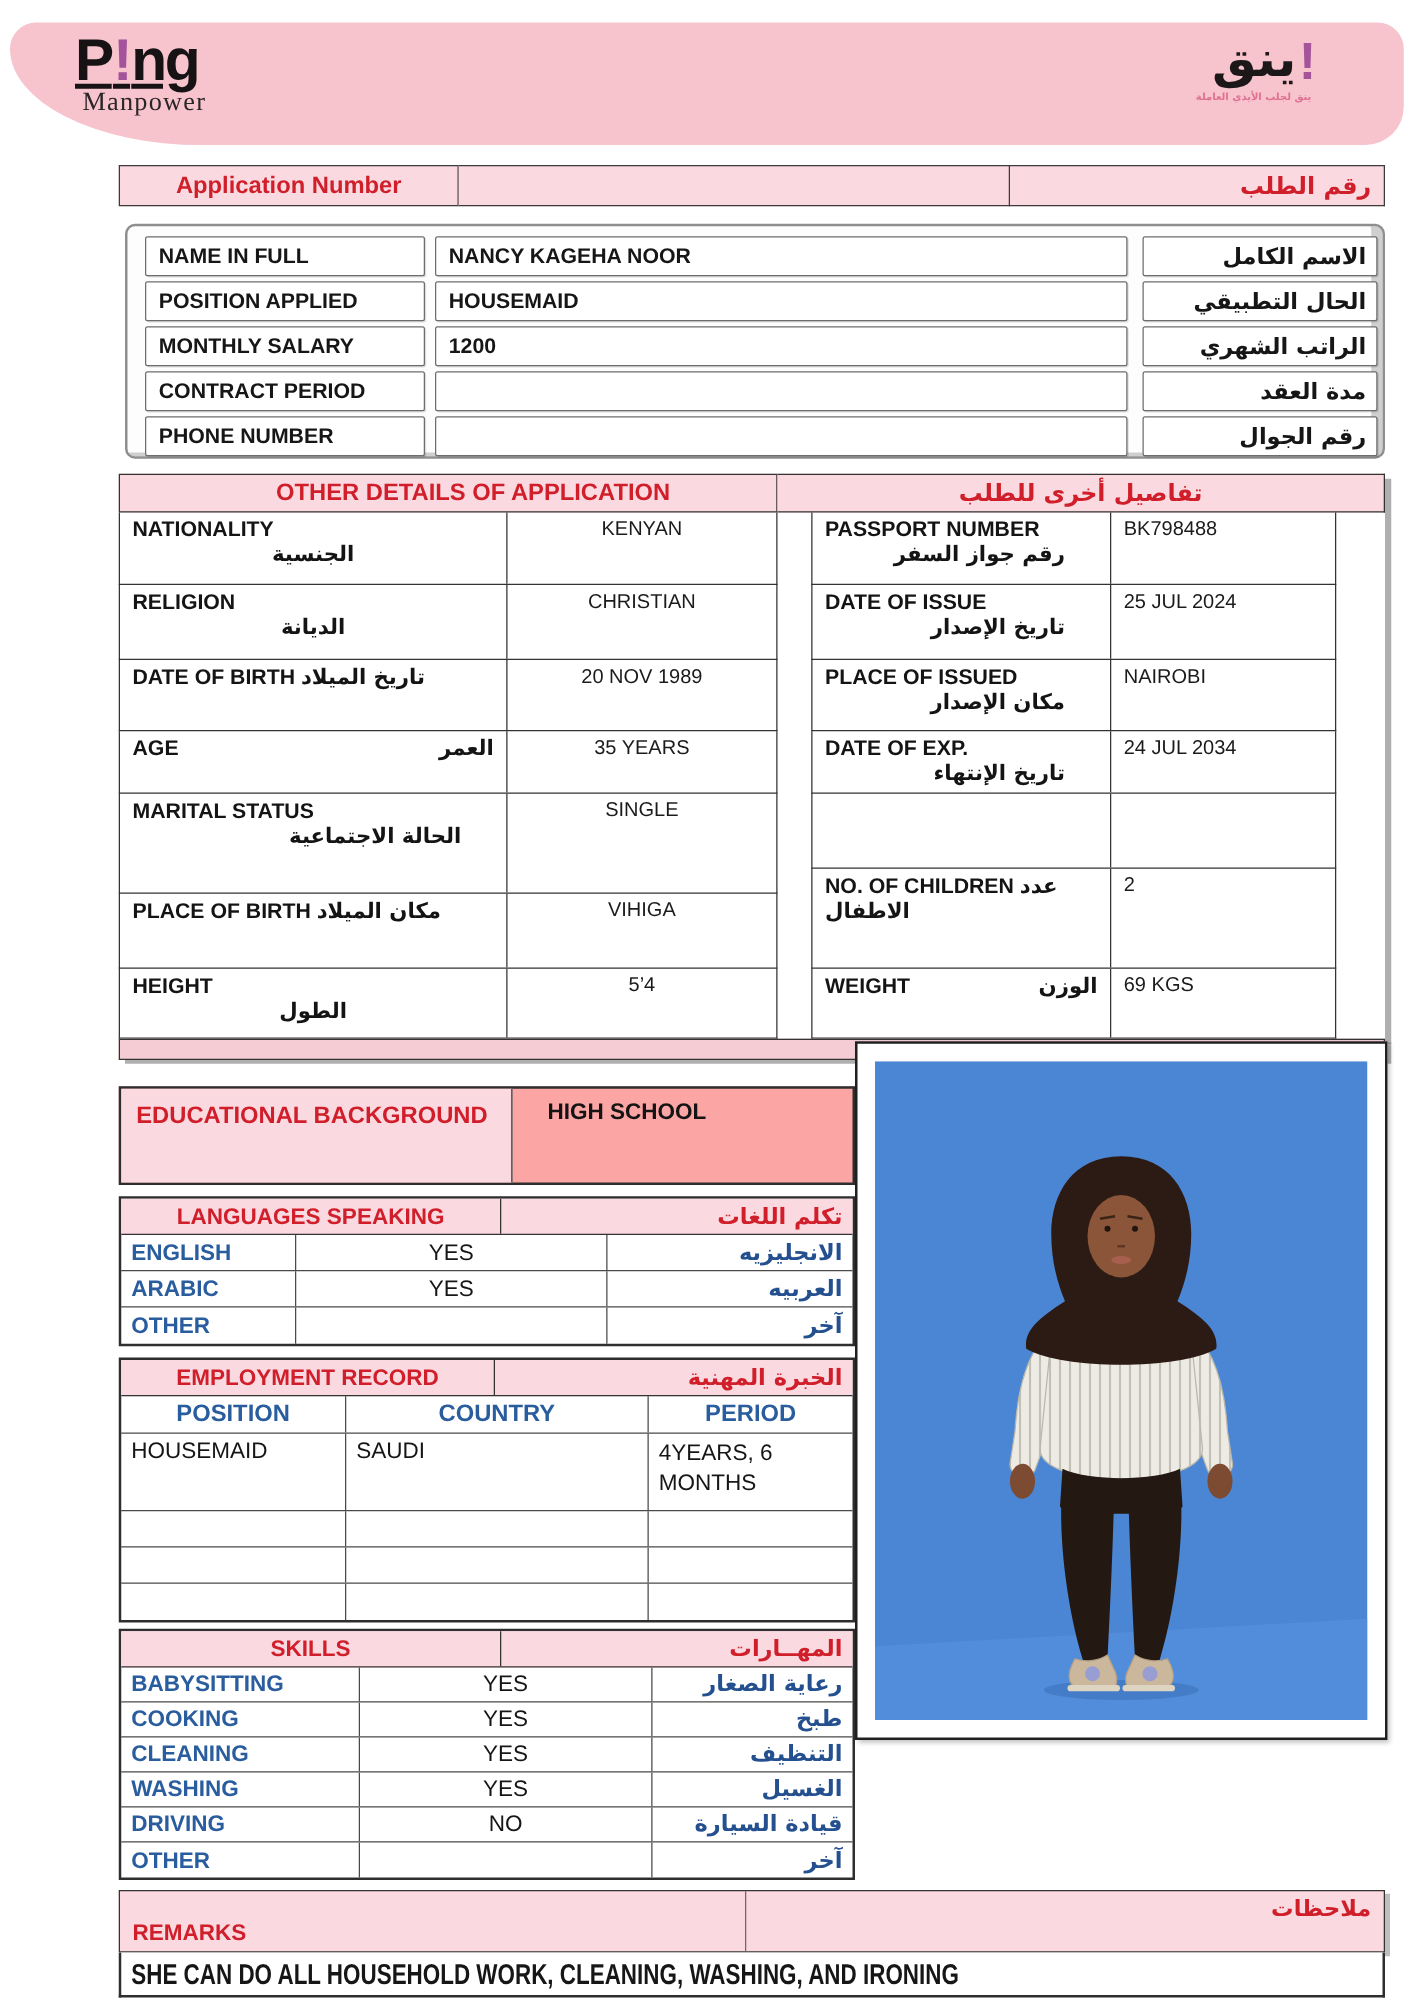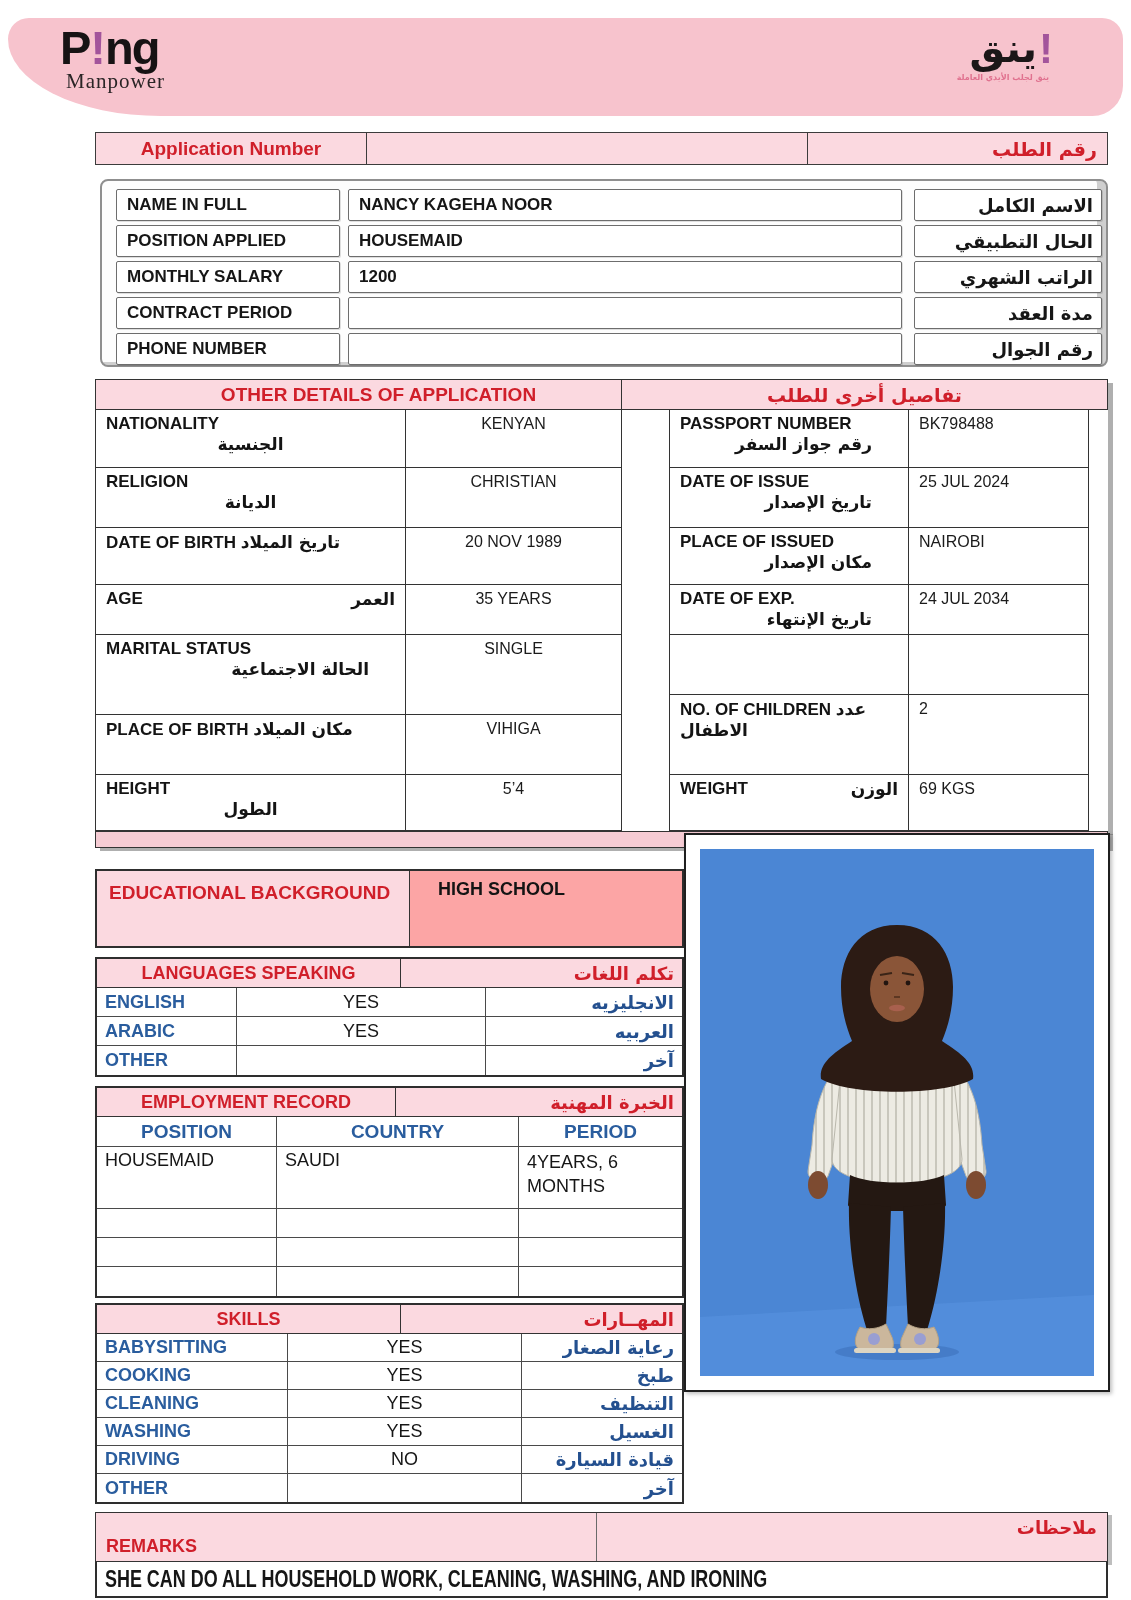--- a/index.html
+++ b/index.html
@@ -4,21 +4,21 @@
 <style>
   * { margin:0; padding:0; box-sizing:border-box; }
   body { background:#fff; font-family:"Liberation Sans", sans-serif; }
   .page { position:relative; width:1131px; height:1600px; background:#ffffff; overflow:hidden; }
   .ar { font-family:"DejaVu Sans", sans-serif; }
 
   
   .band { position:absolute; left:8px; top:18px; width:1115px; height:98px;
           background:#f7c3cd; border-radius:26px 26px 38px 190px / 26px 26px 38px 96px; }
   .logo { position:absolute; left:52px; top:6px; }
-  .logo-word { font-weight:900; font-size:47px; letter-spacing:-2px; color:#171314; line-height:1; }
+  .logo-word { font-weight:900; font-size:47px; letter-spacing:-2px; color:#171314; line-height:1;text-decoration:underline; }
   .logo-word .excl { color:#a3549b; padding:0 1px; }
   .logo-sub { font-family:"Liberation Serif", serif; font-size:21px; color:#2a2526; margin-top:-2px; margin-left:6px; letter-spacing:1px; }
   .logo-ar { position:absolute; right:70px; top:10px; text-align:right; }
   .logo-ar-word { display:flex; flex-direction:row; align-items:flex-start; justify-content:flex-end; line-height:1; }
   .logo-ar-word .artxt { font-family:"DejaVu Sans", sans-serif; font-weight:700; font-size:40px; color:#1c1718; }
   .logo-ar-word .excl { font-weight:900; font-size:42px; color:#a3549b; margin-left:2px; }
   .logo-ar-tag { font-size:8px; color:#e0718f; font-weight:700; margin-top:3px; margin-right:4px; }
 
   
   .app-row { position:absolute; left:95px; top:132px; width:1013px; height:33px; display:flex; }
@@ -45,21 +45,21 @@
   .other { position:absolute; left:95px; top:379px; width:1013px; background:#fff;
            box-shadow:5px 4px 0 rgba(110,110,110,0.55); }
   .od-header { display:flex; height:31px; }
   .od-header > div { background:#fbd9e0; border:1px solid #333; display:flex; align-items:center;
                      justify-content:center; color:#d01f2a; font-weight:700; font-size:19px; }
   .od-h-left { width:527px;padding-left:40px; }
   .od-h-right { width:486px; border-left:none !important; }
   .od-body { display:flex;gap:27px; }
   .od-col { display:flex; flex-direction:column; }
   .od-col-left { width:527px; }
-  .od-col-right { width:420px;margin-left:20px; }
+  .od-col-right { width:420px; }
   .od-row { display:flex; border:1px solid #333; border-top:none; }
   .od-label { padding:4px 10px 2px 10px; font-size:17px; font-weight:700; color:#141414; }
   .od-col-left .od-label { width:310px; border-right:1px solid #333; }
   .od-col-right .od-label { width:239px; border-right:1px solid #333; }
   .od-value { flex:1; padding-top:5px; font-size:16px; color:#1b1b1b; }
   .od-col-left .od-value { text-align:center; }
   .od-col-right .od-value { text-align:left; padding-left:10px; }
   .lbl-stack .en { display:block; }
   .lbl-stack .ar-line { display:block; font-size:17px; }
   .lbl-stack.ar-center .ar-line { text-align:center; }

